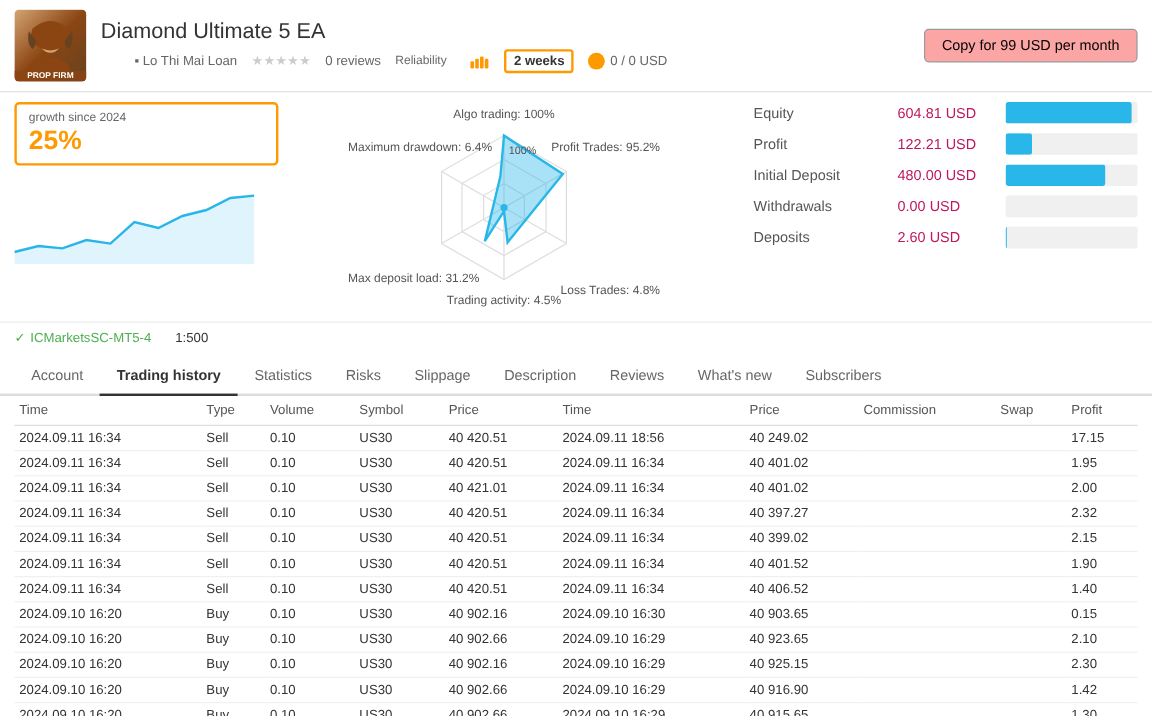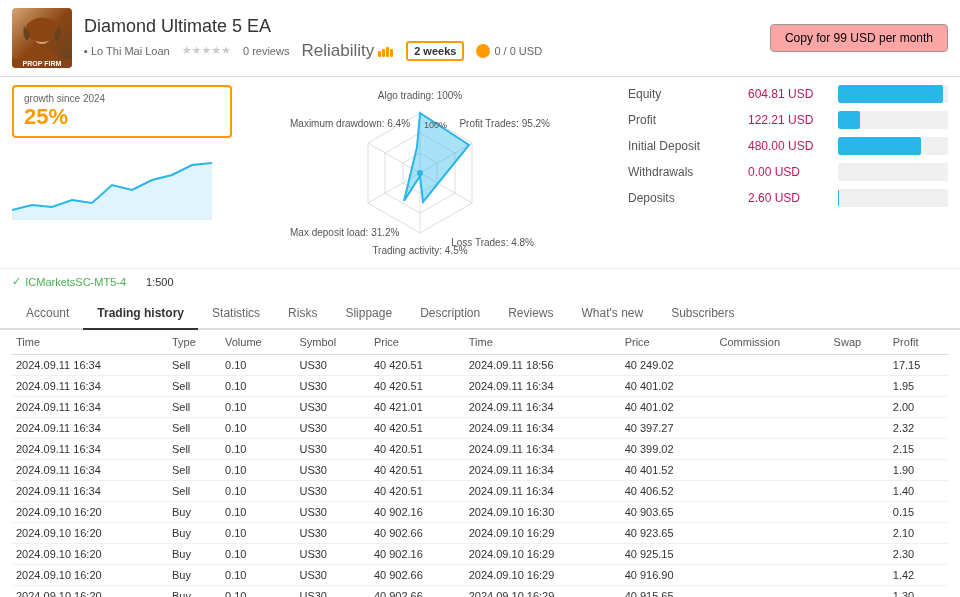--- a/index.html
+++ b/index.html
@@ -5,26 +5,26 @@
     * { box-sizing: border-box; margin: 0; padding: 0; }
     body { font-family: Arial, sans-serif; font-size: 12px; background: #fff; color: #333; width: 960px; }
     
     
     .header { display: flex; align-items: center; padding: 8px 12px; border-bottom: 1px solid #e0e0e0; }
     .avatar { width: 60px; height: 60px; background: #8B4513; border-radius: 4px; overflow: hidden; margin-right: 12px; flex-shrink: 0; position: relative; }
     .avatar-inner { width: 100%; height: 100%; background: linear-gradient(135deg, #d4a574 0%, #8B4513 50%, #654321 100%); display: flex; align-items: center; justify-content: center; }
     .avatar-label { position: absolute; bottom: 0; width: 100%; background: rgba(139,69,19,0.8); color: #fff; font-size: 7px; text-align: center; padding: 1px; font-weight: bold; }
     .header-info { flex: 1; }
     .header-title { font-size: 18px; font-weight: normal; color: #333; }
-    .header-meta { display: flex; align-items: center; gap: 12px; margin-top: 4px; }
+    .header-meta { display: flex; align-items: center; gap: 12px; margin-top: 4px; margin-left: 28px; }
     .author { color: #666; font-size: 11px; }
     .author::before { content: '▪ '; }
     .stars { color: #ccc; font-size: 11px; }
     .reviews { color: #666; font-size: 11px; }
-    .reliability { display: flex; align-items: center; gap: 4px; font-size: 17px; color: #666; text-align: center; }
+    .reliability { display: flex; align-items: center; gap: 20px; font-size: 10px; color: #666; text-align: center; }
     .rel-icon { width: 16px; height: 12px; display: inline-flex; gap: 1px; }
     .rel-bar { width: 3px; background: #f90; border-radius: 1px; }
     .weeks-badge { border: 2px solid #f90; color: #333; font-size: 11px; padding: 2px 6px; border-radius: 3px; font-weight: bold; }
     .currency-info { color: #666; font-size: 11px; display: flex; align-items: center; gap: 4px; }
     .coin-icon { width: 14px; height: 14px; background: #f90; border-radius: 50%; display: inline-block; }
     .copy-btn { background: #fca5a5; border: 1px solid #999; padding: 6px 14px; border-radius: 4px; cursor: pointer; font-size: 12px; margin-left: auto; }
     .growth-box { border: 2px solid #f90; padding: 6px 10px; border-radius: 4px; min-width: 100px; }
     .growth-label { font-size: 10px; color: #666; }
     .growth-value { font-size: 22px; font-weight: bold; color: #f90; }
 
@@ -127,21 +127,21 @@
           <polygon points="0,-60 49,-28 3,29 0,3 -16,28 -3,-26" fill="rgba(41,182,232,0.4)" stroke="#29b6e8" stroke-width="2"></polygon>
 
           <circle cx="0" cy="0" r="3" fill="#29b6e8"></circle>
 
           <text x="4" y="-45" font-size="9" fill="#555">100%</text>
         </g>
       </svg>
 
       <div style="position:absolute;top:2px;left:50%;transform:translateX(-50%);font-size:10px;color:#555;white-space:nowrap;">Algo trading: 100%</div>
       <div style="position:absolute;top:30px;right:0;font-size:10px;color:#555;white-space:nowrap;text-align:right;">Profit Trades: 95.2%</div>
-      <div style="position:absolute;bottom:10px;right:16px;font-size:10px;color:#555;white-space:nowrap;text-align:right;">Loss Trades: 4.8%</div>
+      <div style="position:absolute;bottom:10px;right:0;font-size:10px;color:#555;white-space:nowrap;text-align:right;">Loss Trades: 4.8%</div>
       <div style="position:absolute;bottom:2px;left:50%;transform:translateX(-50%);font-size:10px;color:#555;white-space:nowrap;">Trading activity: 4.5%</div>
       <div style="position:absolute;bottom:20px;left:0;font-size:10px;color:#555;white-space:nowrap;">Max deposit load: 31.2%</div>
       <div style="position:absolute;top:30px;left:0;font-size:10px;color:#555;white-space:nowrap;">Maximum drawdown: 6.4%</div>
     </div>
   </div>
 
   <div class="stats-right" style="min-width:340px;">
     <div class="stat-row">
       <span class="stat-label">Equity</span>
       <span class="stat-value">604.81 USD</span>

